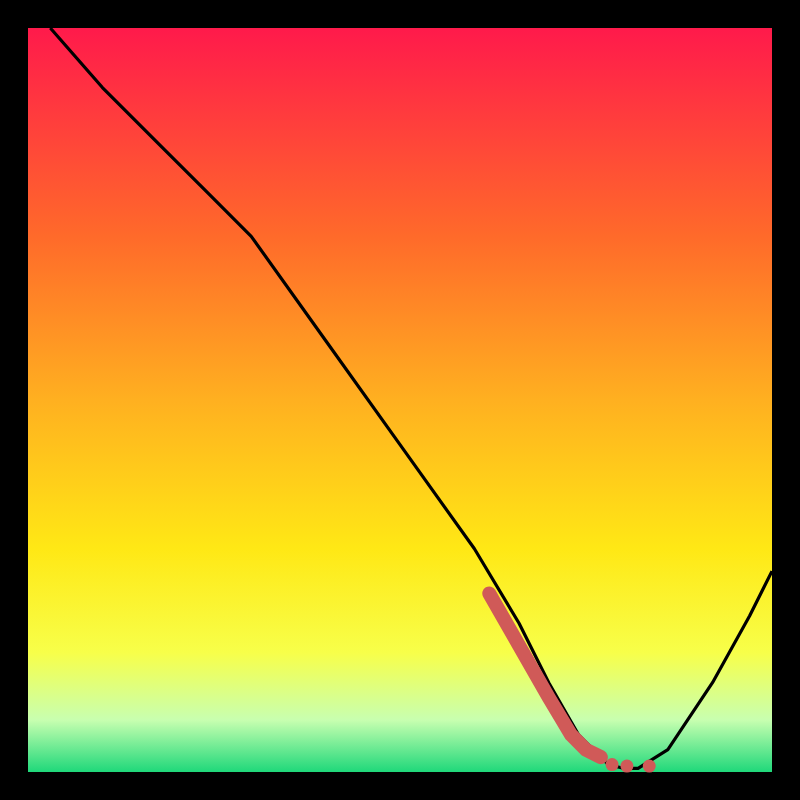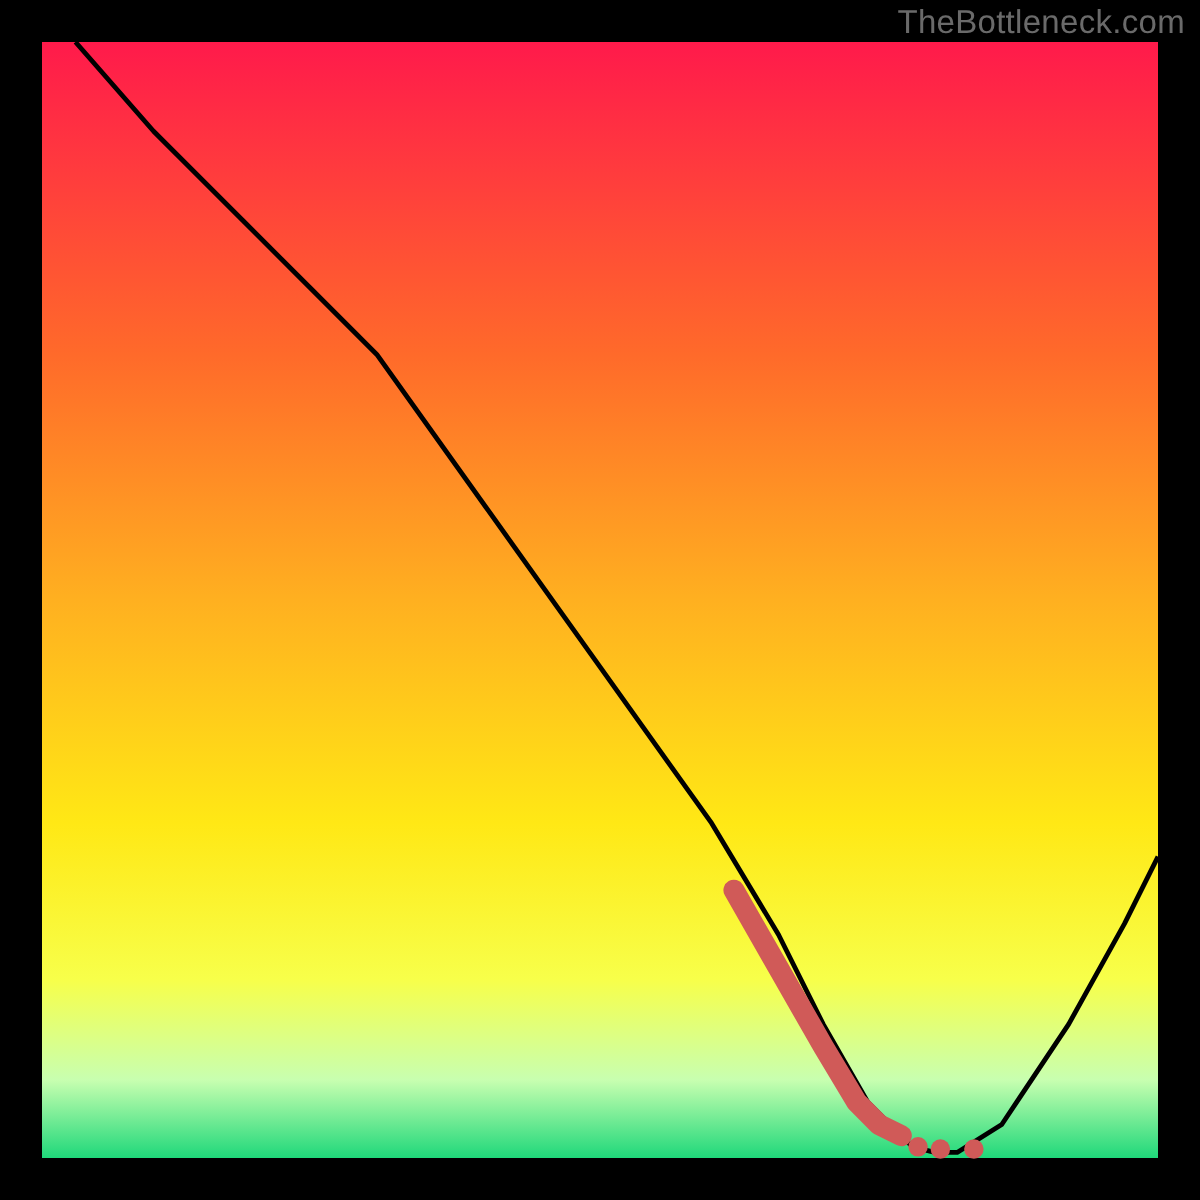--- a/index.html
+++ b/index.html
@@ -29,21 +29,20 @@
   svg {
     position: absolute;
     top: 0;
     left: 0;
   }
 </style>
 </head>
 <body>
 <div class="canvas">
 
-  <div class="watermark">TheBottleneck.com</div>
 
   <svg id="chart-svg" width="800" height="800" viewBox="0 0 800 800">
     <defs>
       <linearGradient id="bg-grad" x1="0" y1="0" x2="0" y2="1">
         <stop id="g0" offset="0%" stop-color="#ff1a4b"></stop>
         <stop id="g1" offset="28%" stop-color="#ff6a2a"></stop>
         <stop id="g2" offset="50%" stop-color="#ffb020"></stop>
         <stop id="g3" offset="70%" stop-color="#ffe815"></stop>
         <stop id="g4" offset="84%" stop-color="#f7ff4a"></stop>
         <stop id="g5" offset="93%" stop-color="#c8ffb0"></stop>

